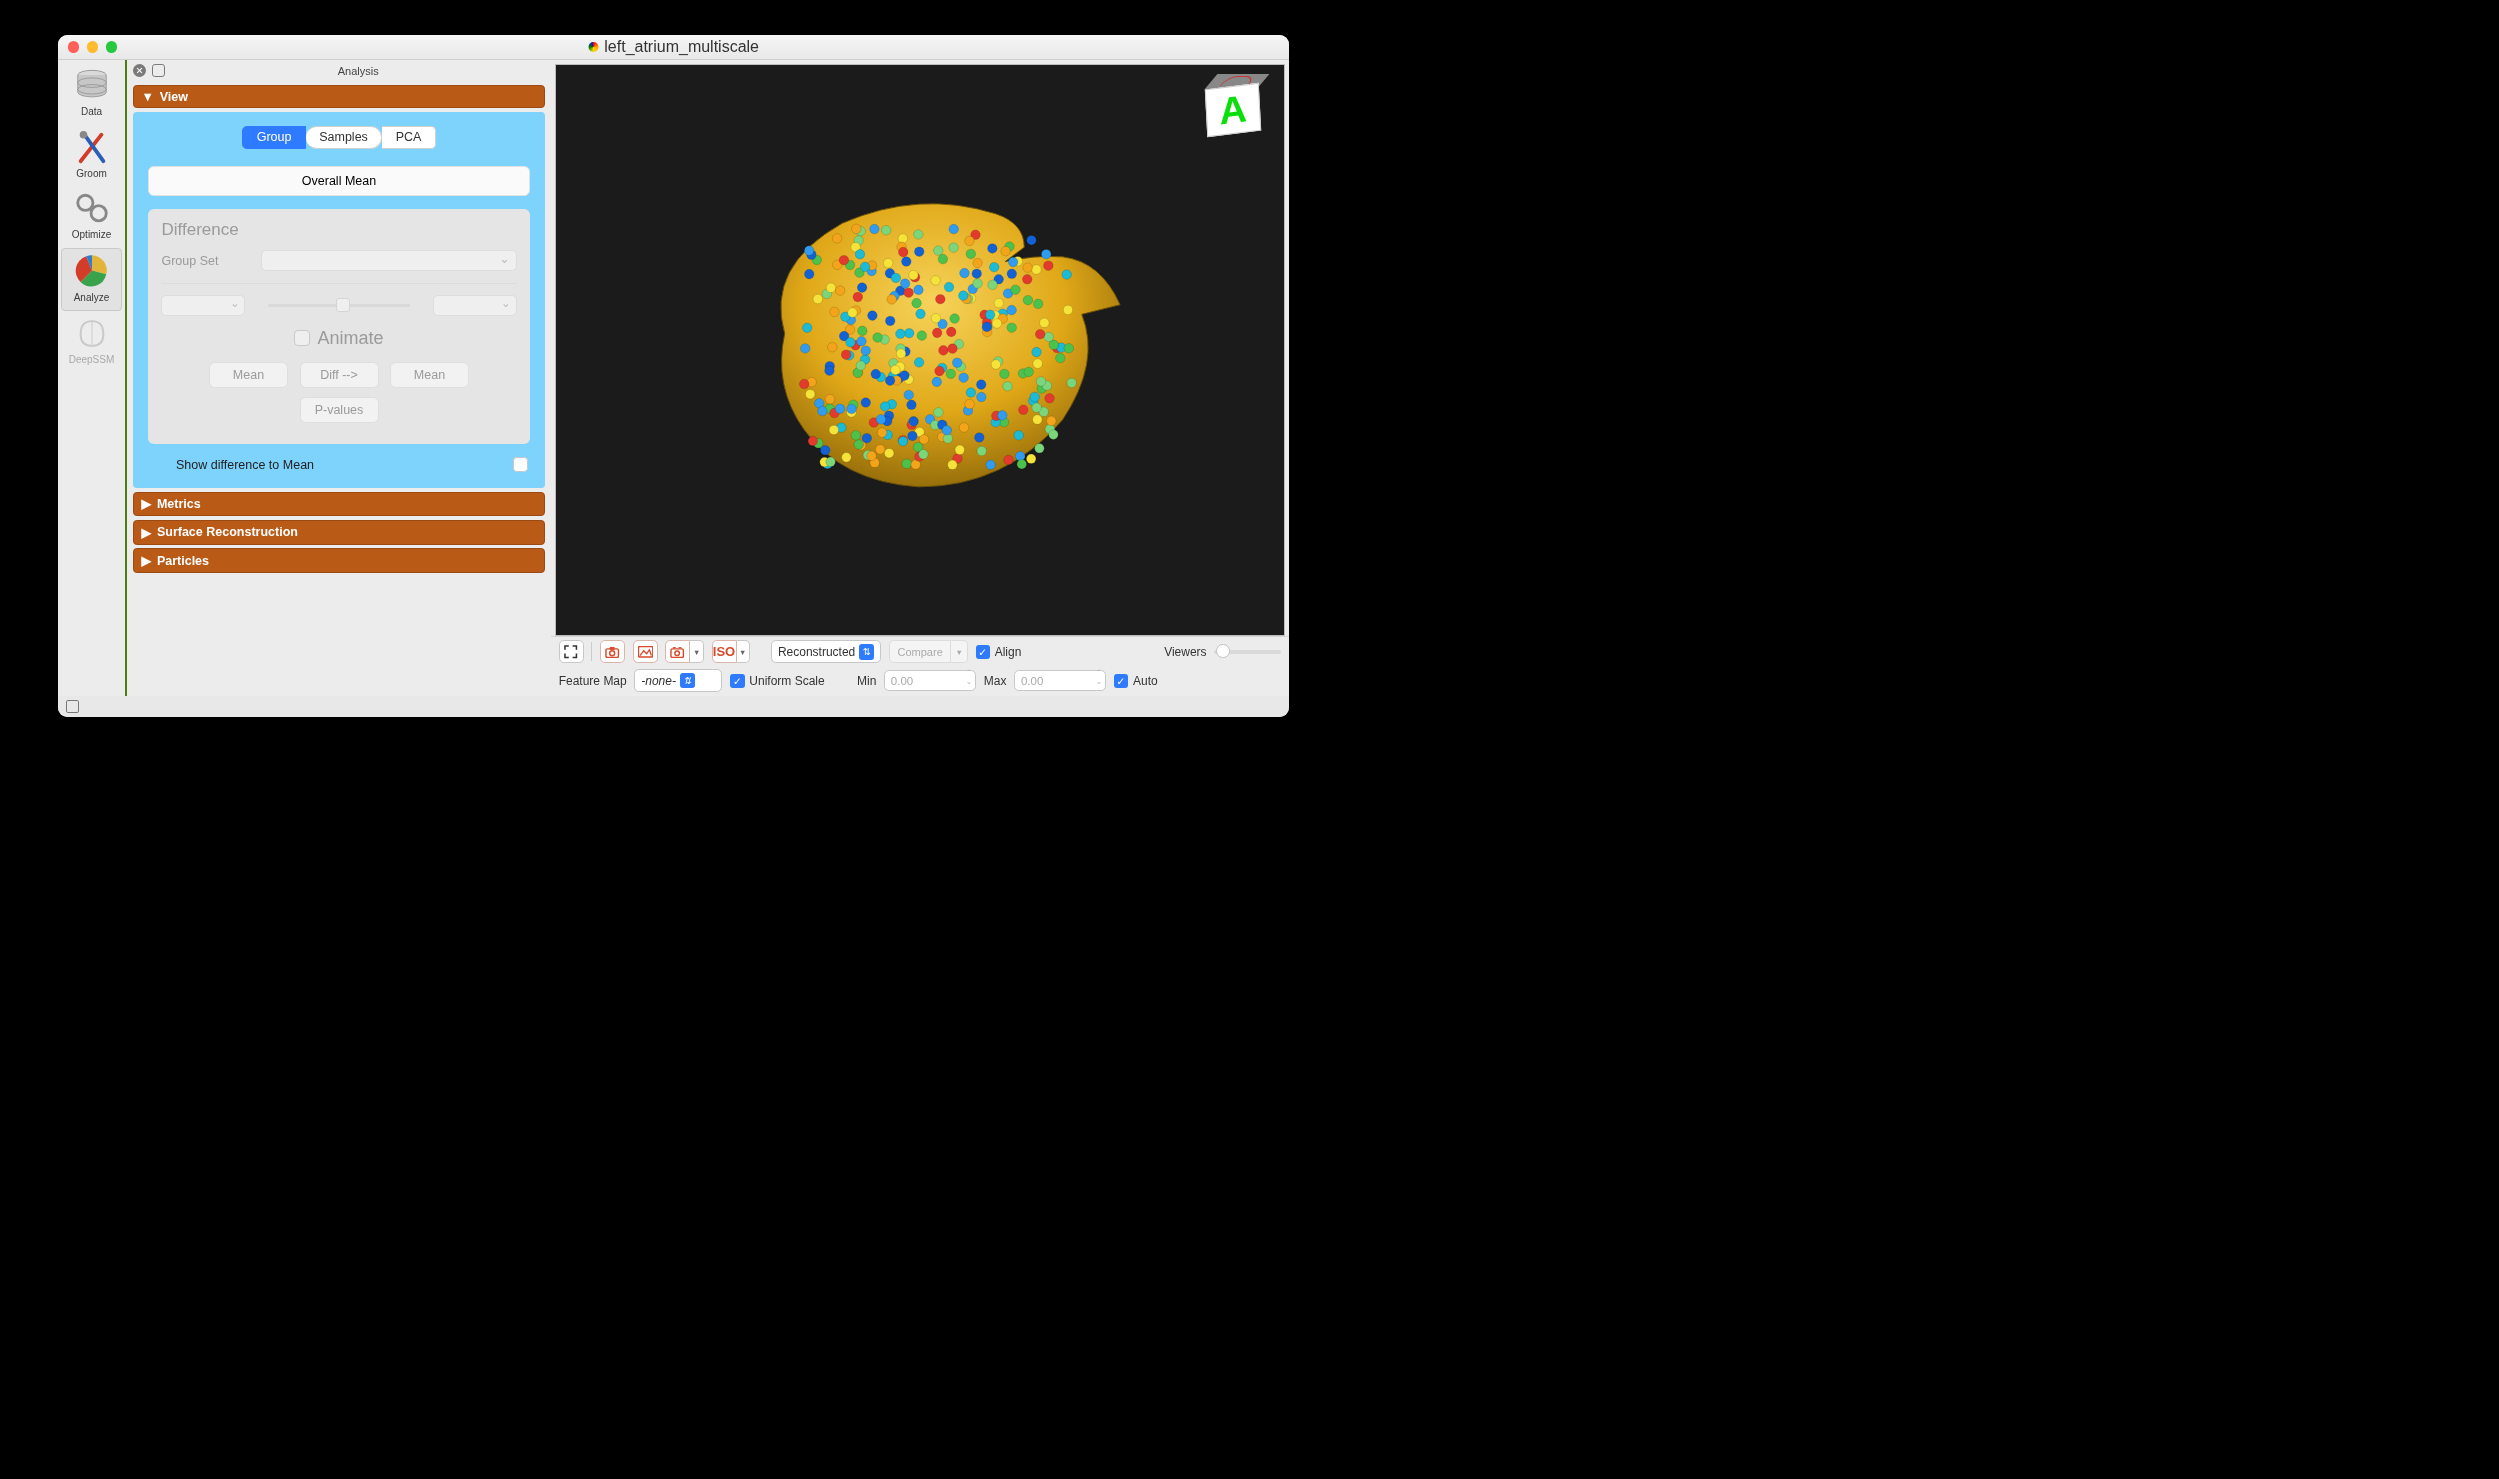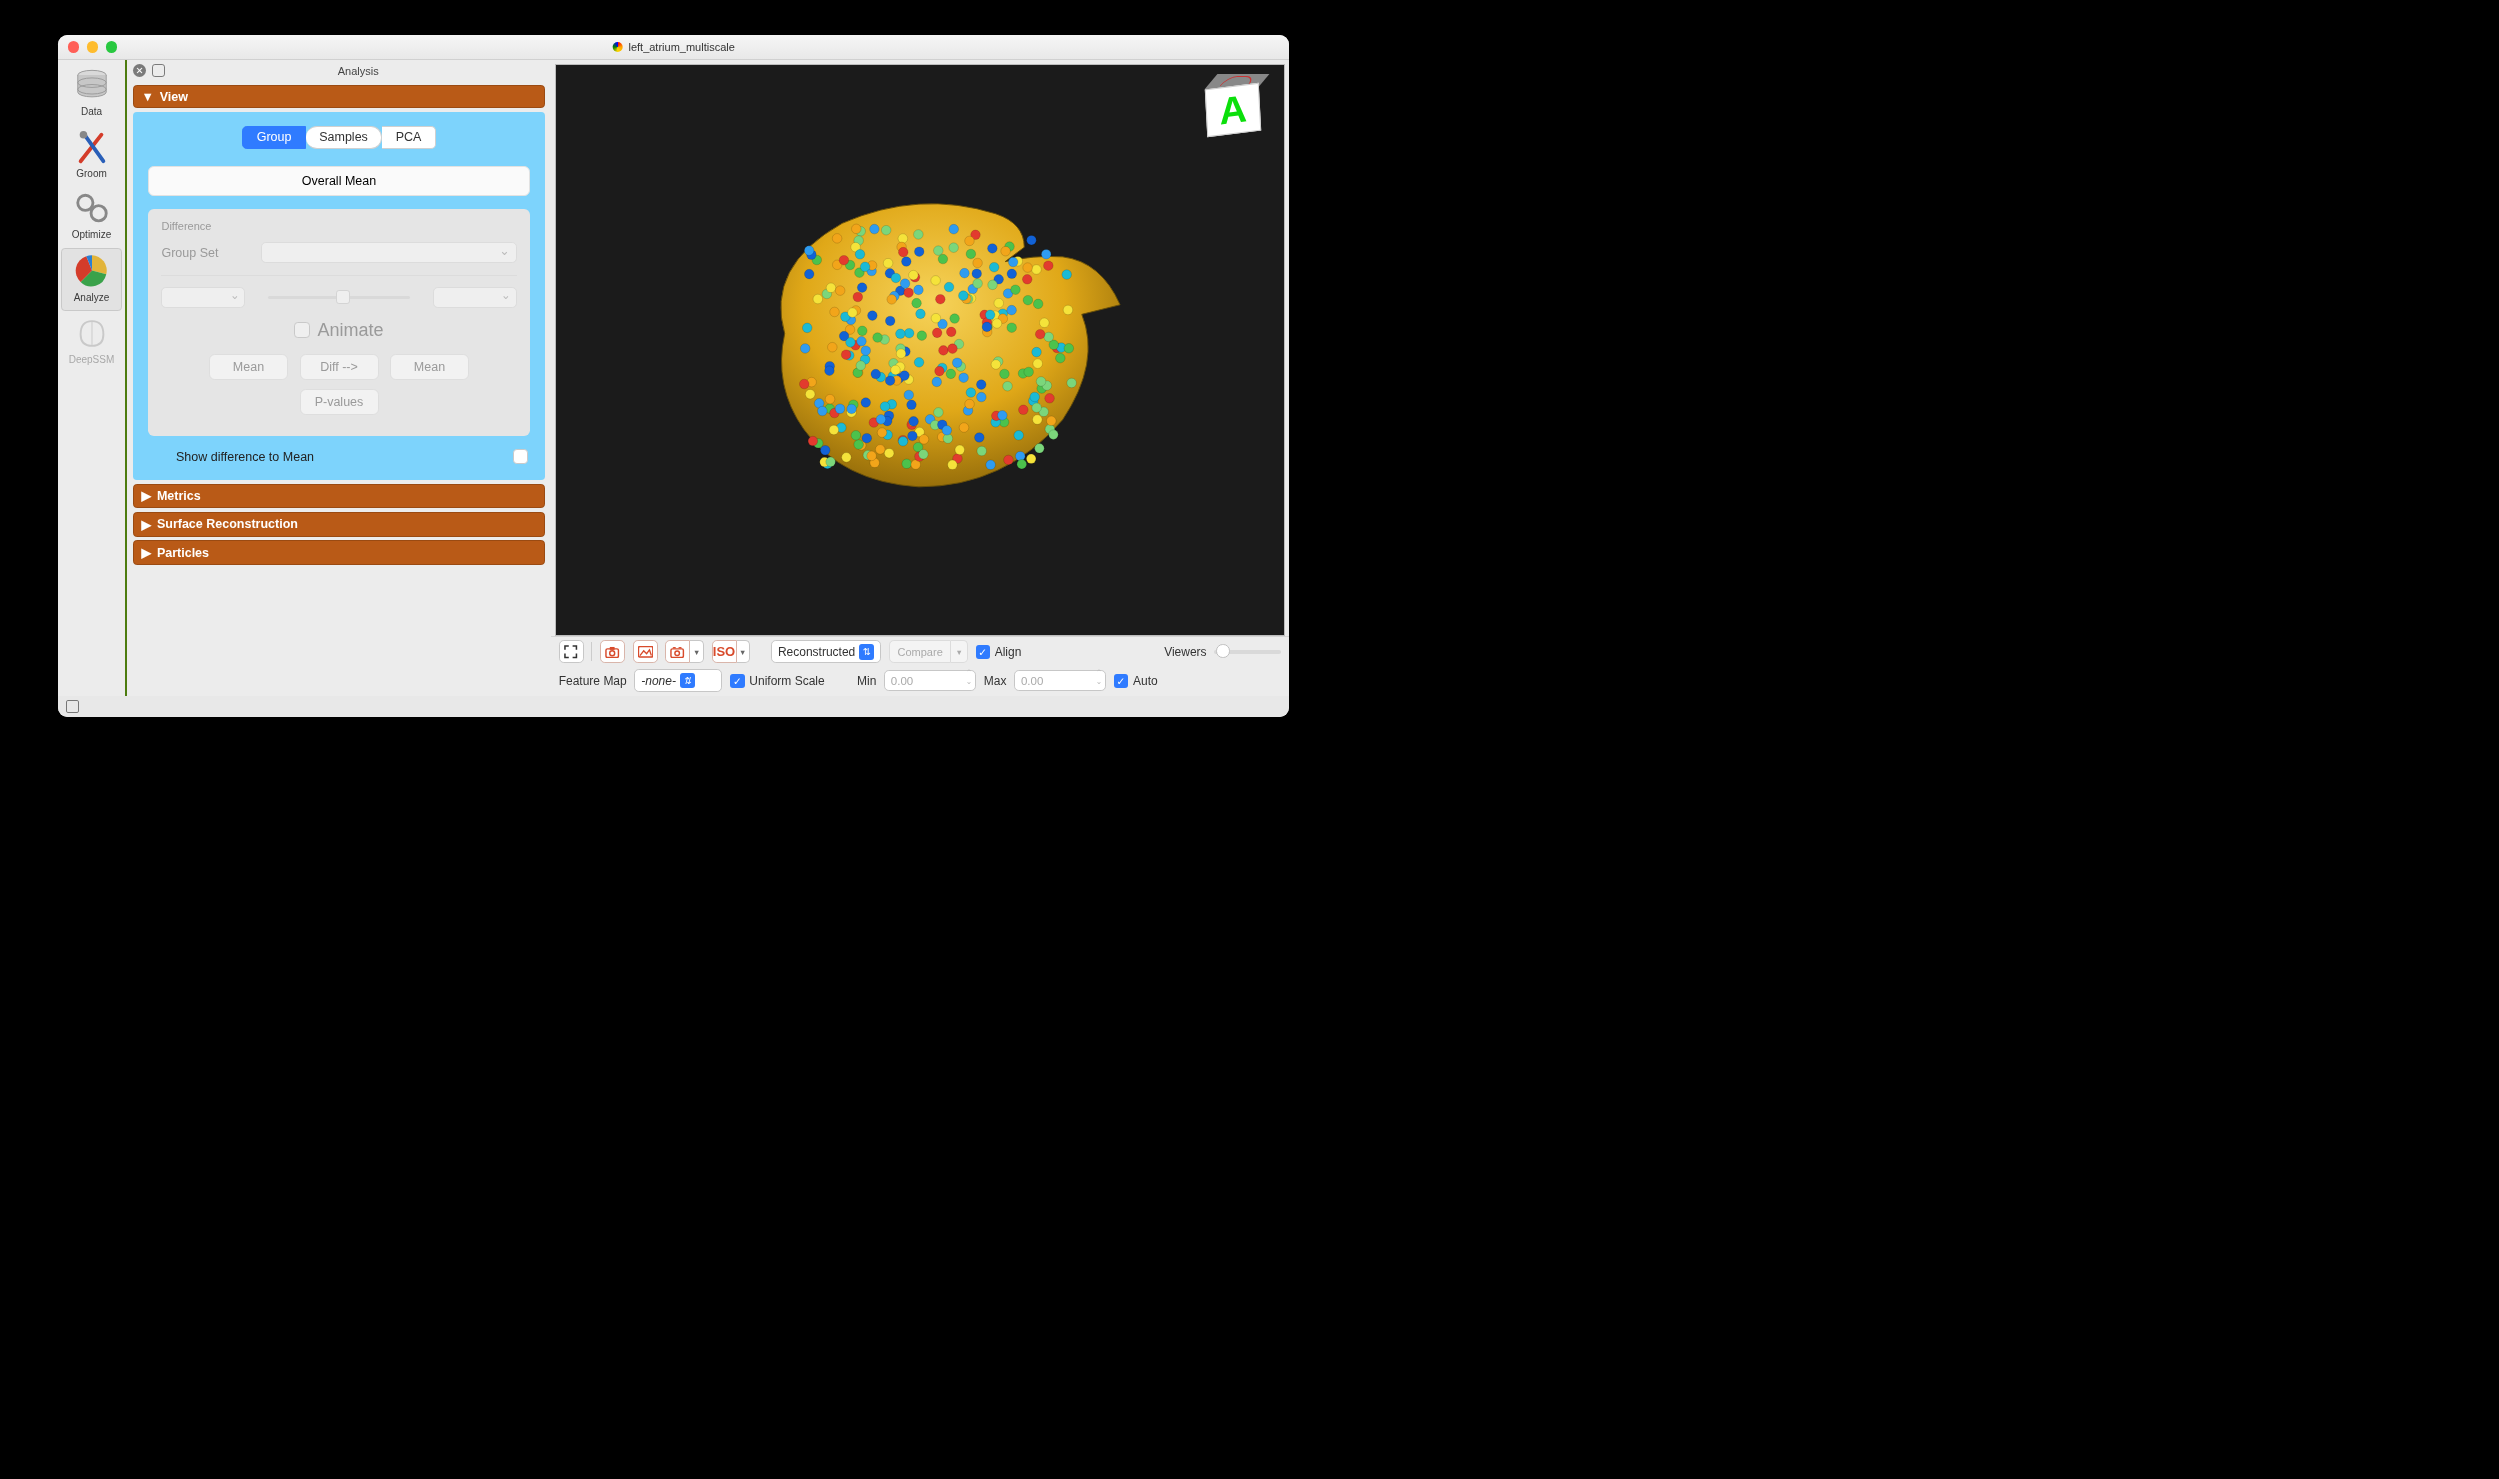--- a/index.html
+++ b/index.html
@@ -9,21 +9,21 @@
     background: #ececec; border-radius: 9.6px; box-shadow: 0 19px 48px rgba(0,0,0,.6);
     display: flex; flex-direction: column; overflow: hidden;
   }
   .titlebar {
     height: 25px; background: linear-gradient(#f6f6f6,#e8e8e8); border-bottom: 1px solid #d0d0d0;
     display: flex; align-items: center; position: relative;
   }
   .traffic { display: flex; gap: 7.7px; margin-left: 9.6px; }
   .dot { width: 11.5px; height: 11.5px; border-radius: 50%; }
   .dot.red { background:#ff5f57; } .dot.yellow{background:#febc2e;} .dot.green{background:#28c840;}
-  .titlebar .title { position:absolute; left:50%; transform:translateX(-50%); font-size:11px; color:#333; display:flex; align-items:center; gap:5.8px;}
+  .titlebar .title { position:absolute; left:50%; transform:translateX(-50%); font-size:16px; color:#333; display:flex; align-items:center; gap:5.8px;}
   .title-icon { width:10.5px; height:10.5px; border-radius:50%; background: conic-gradient(red,orange,gold,green,blue); }
   .body { flex:1; display:flex; background:#ececec; }
   .sidebar { width: 69px; background:#ececec; border-right:2px solid #4d7c0f; display:flex; flex-direction:column; align-items:center; padding-top:3.8px;}
   .sbitem { width:61px; text-align:center; font-size:10px; color:#3a3a3a; padding:3.8px 0 7.7px; cursor:pointer;}
   .sbitem.disabled { color:#a8a8a8; }
   .sbitem .ic { width:42px; height:36px; margin:0 auto 2.9px; display:flex; align-items:center; justify-content:center;}
   .sbitem.active { background:#e2e2e2; border:1px solid #c9c9c9; border-radius:3.8px; }
   .panel { width: 424px; background:#ececec; display:flex; flex-direction:column; }
   .panel-hdr { height:21px; display:flex; align-items:center; gap:5.8px; padding:0 5.8px; font-size:11px; color:#444;}
   .panel-hdr .x { width:13.4px;height:13.4px;border-radius:50%;background:#7a7a7a;color:#fff;font-size:9.6px;display:flex;align-items:center;justify-content:center;}
@@ -32,21 +32,21 @@
   .accordion { padding: 3.8px 5.8px; display:flex; flex-direction:column; gap:3.8px;}
   .acc-head { background:#b95a17; color:#fff; font-weight:600; font-size:12.5px; padding:3.8px 7.7px; border-radius:3.8px; border:1px solid #9a4a12; display:flex; align-items:center; gap:5.8px; cursor:pointer;}
   .acc-body { background:#7dd3fc; border-radius:3.8px; padding:13.4px 15.3px 15.3px; }
   .seg { display:flex; justify-content:center; margin-bottom:17px;}
   .segbtn { font-size:12.5px; padding:3.8px 13.4px; background:#fff; border:1px solid #d0d0d0; color:#333;}
   .segbtn:first-child{border-radius:4.8px 0 0 4.8px;} .segbtn:last-child{border-radius:0 4.8px 4.8px 0; border-left:none;}
   .segbtn.mid{border-left:none;border-radius:11px;}
   .segbtn.active{background:#2f7bff;color:#fff;border-color:#2f7bff;}
   .overall { background:#fafafa; border:1px solid #e2e2e2; border-radius:5.8px; text-align:center; padding:6.7px; font-size:12.5px; margin-bottom:13.4px;}
   .diffbox { background:#e5e5e5; border-radius:5.8px; padding:11.5px 13.4px; color:#9a9a9a;}
-  .diffbox .ttl{font-size:11px; margin-bottom:9.6px;}
+  .diffbox .ttl{font-size:17px; margin-bottom:9.6px;}
   .row { display:flex; align-items:center; gap:23px; margin-bottom:11.5px;}
   .lab { font-size:12.5px; color:#9a9a9a; min-width:77px;}
   .combo { flex:1; height:21px; background:#efefef; border:1px solid #dcdcdc; border-radius:4.8px; position:relative;}
   .combo::after{content:"⌄"; position:absolute; right:5.8px; top:0; font-size:12.5px; color:#bbb;}
   .smallcombo{width:84px;height:21px;background:#efefef;border:1px solid #dcdcdc;border-radius:4.8px;position:relative;}
   .smallcombo::after{content:"⌄"; position:absolute; right:4.8px; top:0; font-size:11.5px; color:#bbb;}
   .sliderbox{flex:1; display:flex; align-items:center;}
   .sliderbox .track{flex:1;height:2.9px;background:#d9d9d9;border-radius:1.9px;position:relative;}
   .sliderbox .thumb{position:absolute;left:48%;top:-5.8px;width:13.4px;height:13.4px;background:#efefef;border:1px solid #d4d4d4;border-radius:2.9px;}
   .btn-row{display:flex;gap:11.5px;justify-content:center;margin-bottom:9.6px;}

